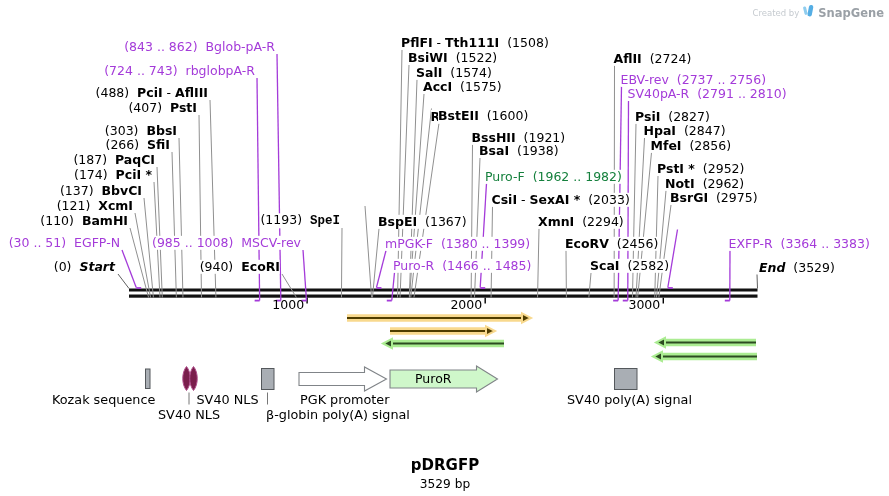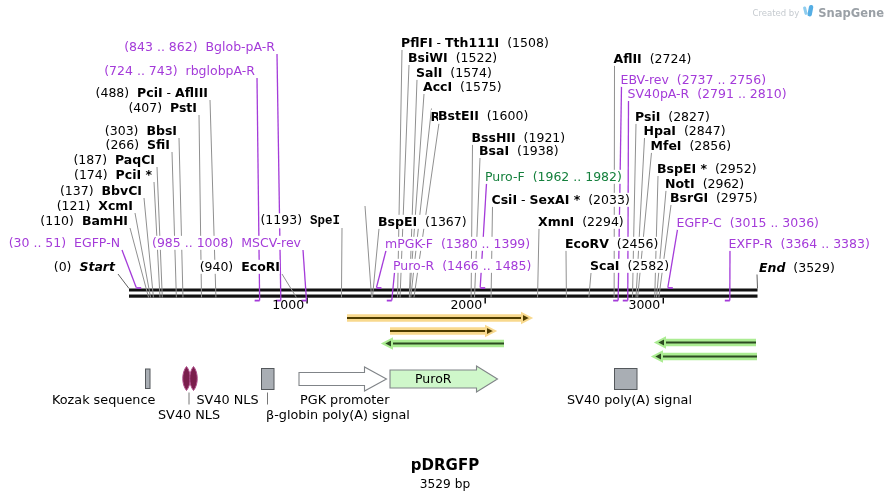--- a/index.html
+++ b/index.html
@@ -158,24 +158,23 @@
       <div class="map-label" style="top: 266px; left: 590px; transform: translateY(-50%);"><span style="font-weight: bold;">ScaI</span><span>  (2582)</span></div>
       <div class="map-label" style="top: 221.5px; left: 378px; transform: translateY(-50%);"><span style="font-weight: bold;">BspEI</span><span>  (1367)</span></div>
       <div class="map-label primer" style="color: rgb(164, 59, 217); top: 243.5px; left: 385px; transform: translateY(-50%);"><span>mPGK-F  (1380 .. 1399)</span></div>
       <div class="map-label primer" style="color: rgb(164, 59, 217); top: 265.5px; left: 393px; transform: translateY(-50%); text-align: center;"><span>Puro-R  (1466 .. 1485)</span></div>
       <div class="map-label" style="top: 58.5px; left: 613.5px; transform: translateY(-50%);"><span style="font-weight: bold;">AflII</span><span>  (2724)</span></div>
       <div class="map-label primer" style="color: rgb(164, 59, 217); top: 79.5px; left: 620.5px; transform: translateY(-50%);"><span>EBV-rev  (2737 .. 2756)</span></div>
       <div class="map-label primer" style="color: rgb(164, 59, 217); top: 94px; left: 627.5px; transform: translateY(-50%);"><span>SV40pA-R  (2791 .. 2810)</span></div>
       <div class="map-label" style="top: 116.5px; left: 635px; transform: translateY(-50%);"><span style="font-weight: bold;">PsiI</span><span>  (2827)</span></div>
       <div class="map-label" style="top: 131px; left: 643.5px; transform: translateY(-50%);"><span style="font-weight: bold;">HpaI</span><span>  (2847)</span></div>
       <div class="map-label" style="top: 145.5px; left: 650.5px; transform: translateY(-50%);"><span style="font-weight: bold;">MfeI</span><span>  (2856)</span></div>
-      <div class="map-label" style="top: 169px; left: 657px; transform: translateY(-50%);"><span style="font-weight: bold;">BspEI *</span><span>  (2952)</span></div>
+      <div class="map-label" style="top: 169px; left: 657px; transform: translateY(-50%);"><span style="font-weight: bold;">PstI *</span><span>  (2952)</span></div>
       <div class="map-label" style="top: 183.5px; left: 665px; transform: translateY(-50%);"><span style="font-weight: bold;">NotI</span><span>  (2962)</span></div>
       <div class="map-label" style="top: 198px; left: 670px; transform: translateY(-50%);"><span style="font-weight: bold;">BsrGI</span><span>  (2975)</span></div>
-      <div class="map-label primer" style="color: rgb(164, 59, 217); top: 222.5px; left: 676.5px; transform: translateY(-50%);"><span>EGFP-C  (3015 .. 3036)</span></div>
       <div class="map-label primer" style="color: rgb(164, 59, 217); top: 243.5px; left: 728.5px; transform: translateY(-50%);"><span>EXFP-R  (3364 .. 3383)</span></div>
       <div class="map-label" style="top: 267.5px; left: 759px; transform: translateY(-50%);"><span style="font-weight: bold; font-style: italic;">End</span><span>  (3529)</span></div>
       <div class="feat-text" style="left: 433.25px; top: 378.5px;">PuroR</div>
       <div class="caption" style="left: 52px; top: 399.5px; transform: translateY(-50%);">Kozak sequence</div>
       <div class="caption" style="left: 196.5px; top: 399.5px; transform: translateY(-50%);">SV40 NLS</div>
       <div class="caption" style="left: 158px; top: 414.5px; transform: translateY(-50%);">SV40 NLS</div>
       <div class="caption" style="left: 300px; top: 399.5px; transform: translateY(-50%);">PGK promoter</div>
       <div class="caption" style="left: 266px; top: 414.5px; transform: translateY(-50%);">β-globin poly(A) signal</div>
       <div class="caption" style="left: 567px; top: 399.5px; transform: translateY(-50%);">SV40 poly(A) signal</div>
     </div>

